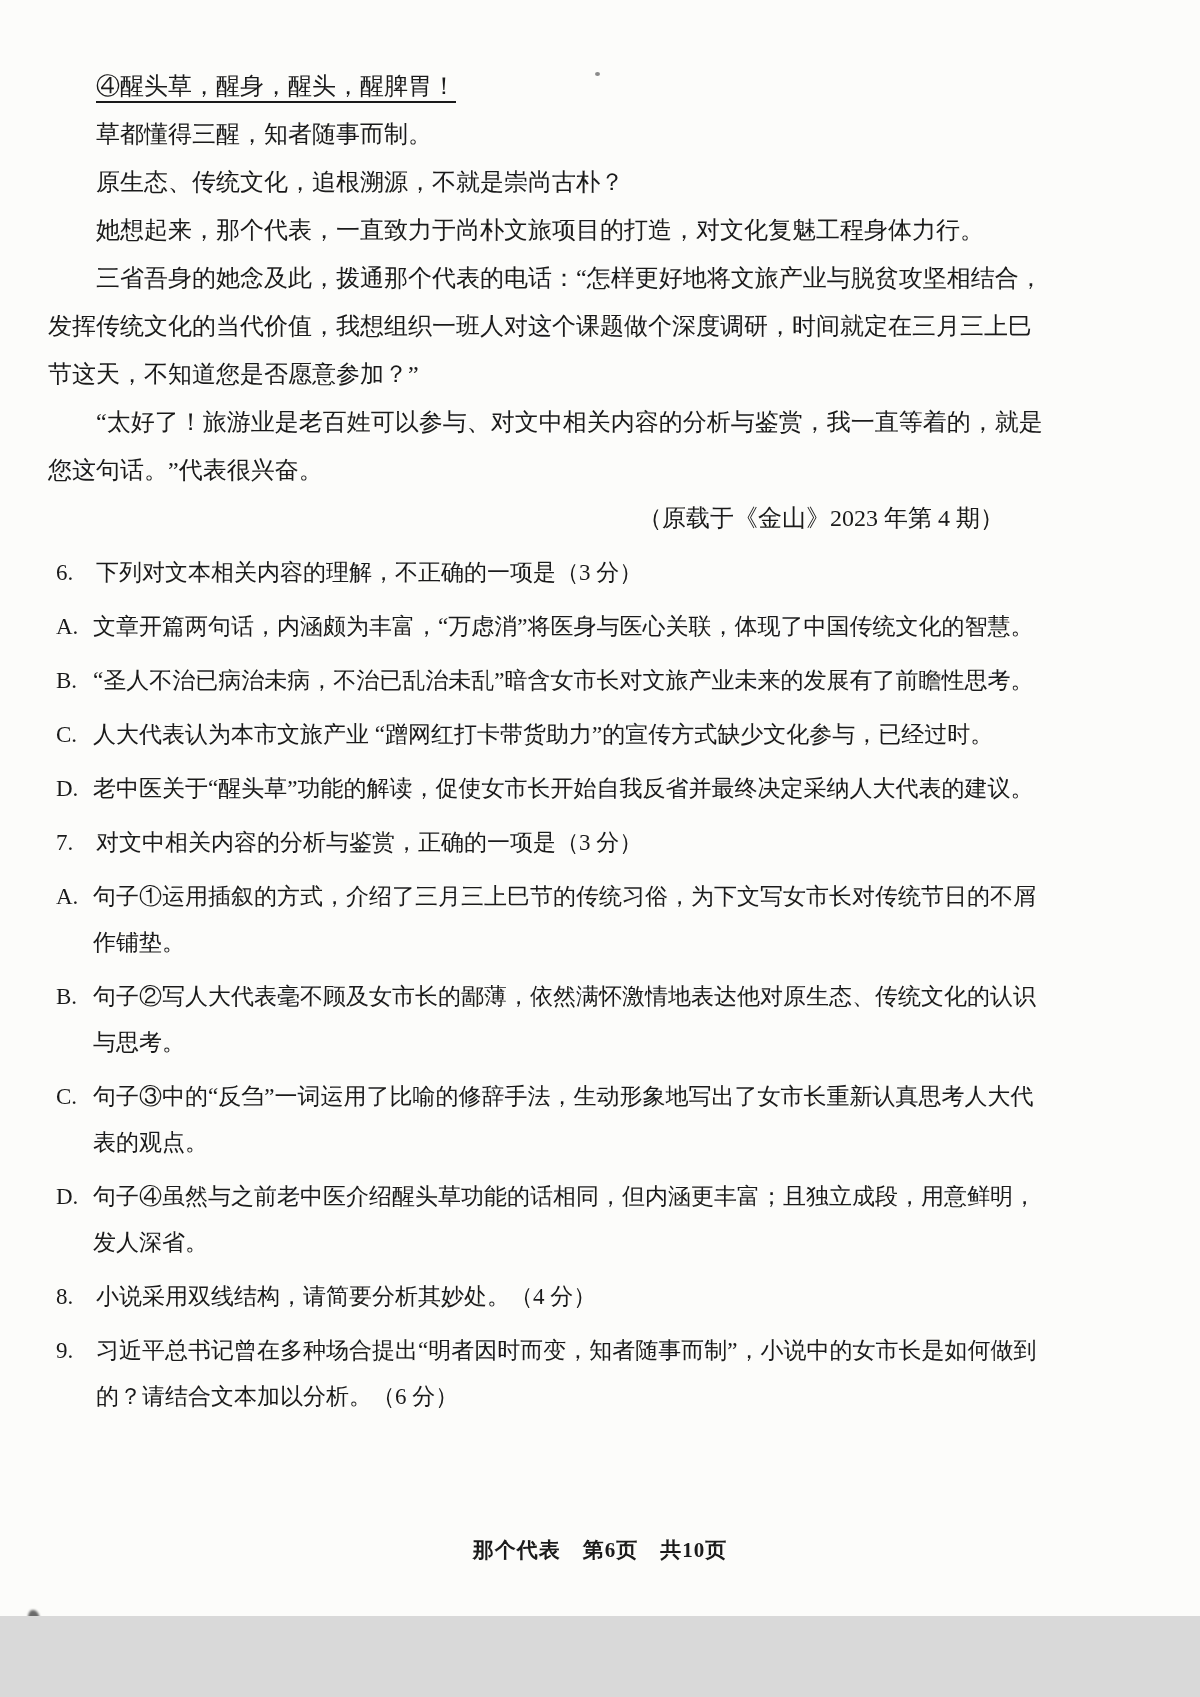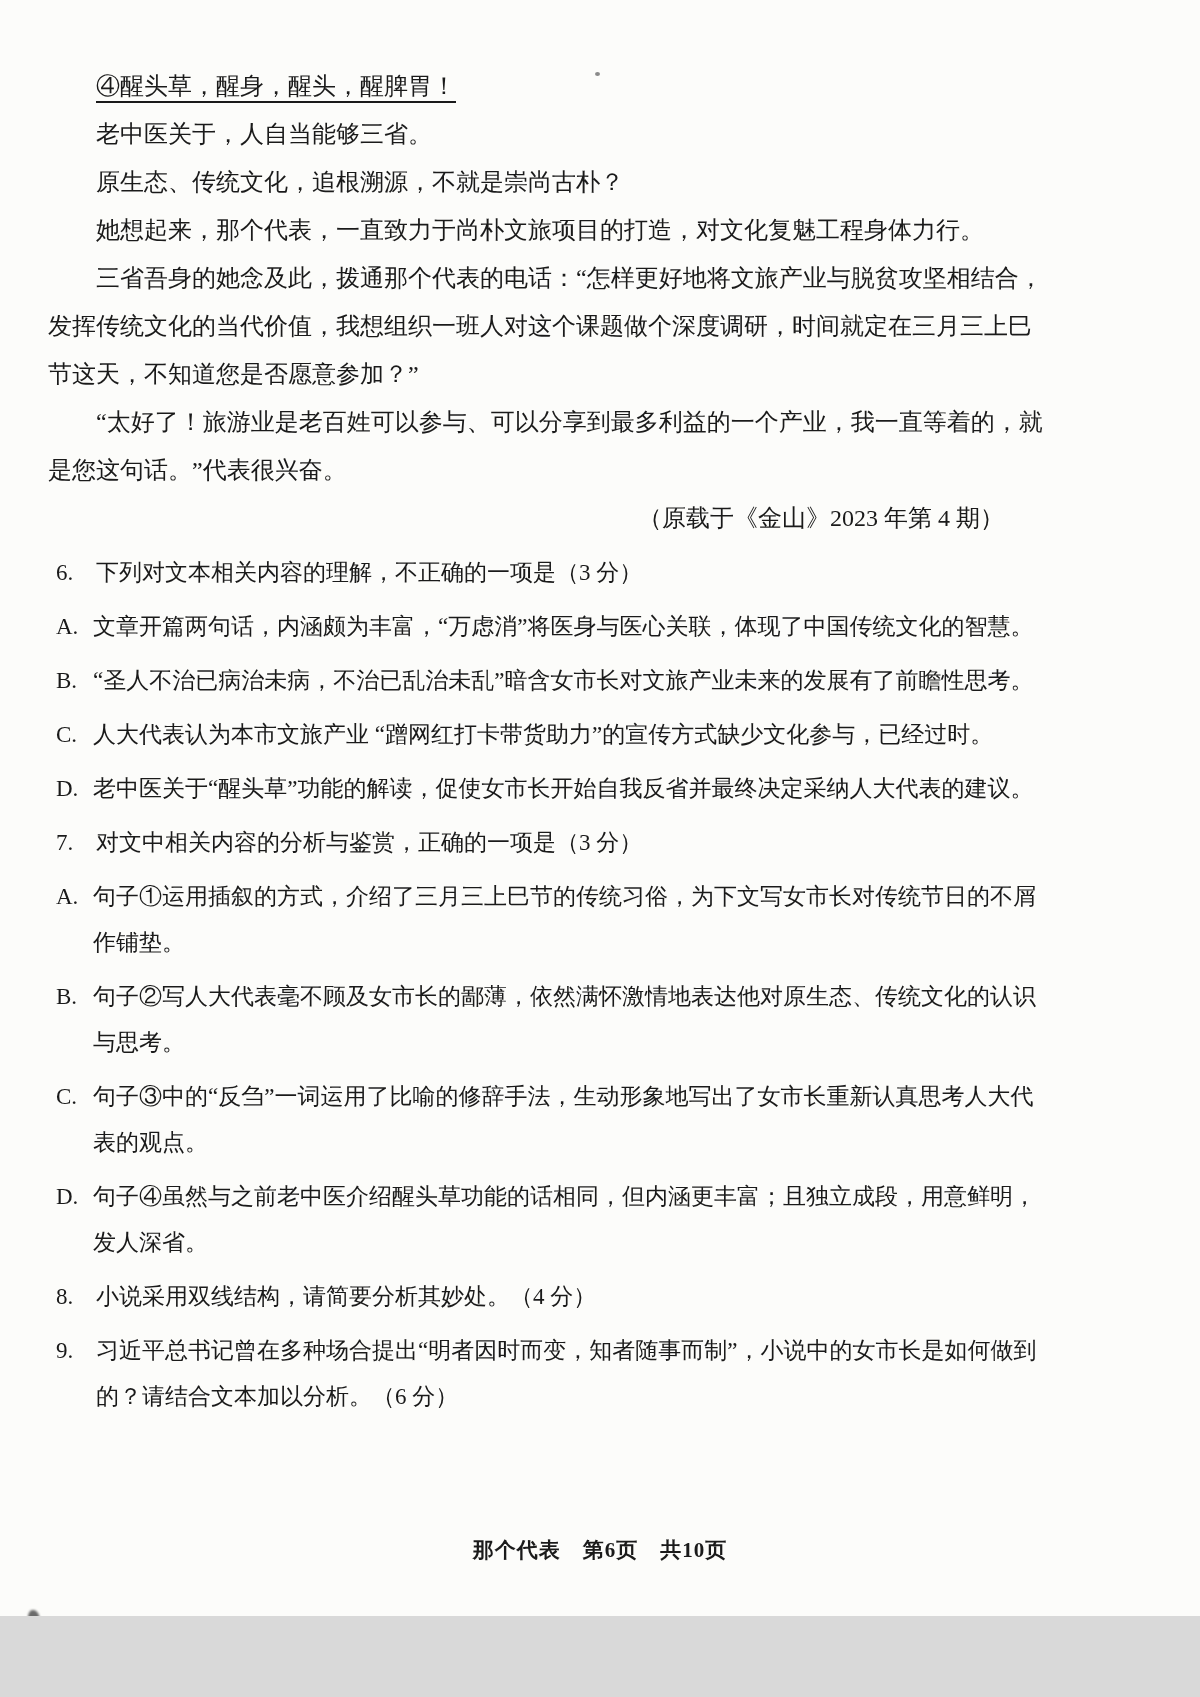--- a/index.html
+++ b/index.html
@@ -62,25 +62,25 @@
 </head>
 <body>
 
 <div class="page">
 
   <span class="scan-dot"></span>
   <span class="scan-smudge"></span>
 
   <section class="story">
     <p class="underlined">④醒头草，醒身，醒头，醒脾胃！</p>
-    <p>老中医关于，人自当能够三省。</p>
+    <p>草都懂得三醒，知者随事而制。</p>
     <p>原生态、传统文化，追根溯源，不就是崇尚古朴？</p>
     <p>她想起来，那个代表，一直致力于尚朴文旅项目的打造，对文化复魅工程身体力行。</p>
     <p>三省吾身的她念及此，拨通那个代表的电话：“怎样更好地将文旅产业与脱贫攻坚相结合，发挥传统文化的当代价值，我想组织一班人对这个课题做个深度调研，时间就定在三月三上巳节这天，不知道您是否愿意参加？”</p>
-    <p>“太好了！旅游业是老百姓可以参与、可以分享到最多利益的一个产业，我一直等着的，就是您这句话。”代表很兴奋。</p>
+    <p>“太好了！旅游业是老百姓可以参与、对文中相关内容的分析与鉴赏，我一直等着的，就是您这句话。”代表很兴奋。</p>
     <p class="source">（原载于《金山》2023 年第 4 期）</p>
   </section>
 
   <section class="questions">
 
     <div class="question">
       <p class="q-stem"><span class="q-num">6.</span><span>下列对文本相关内容的理解，不正确的一项是（3 分）</span></p>
       <p class="option"><span class="opt-label">A.</span><span>文章开篇两句话，内涵颇为丰富，“万虑消”将医身与医心关联，体现了中国传统文化的智慧。</span></p>
       <p class="option"><span class="opt-label">B.</span><span>“圣人不治已病治未病，不治已乱治未乱”暗含女市长对文旅产业未来的发展有了前瞻性思考。</span></p>
       <p class="option"><span class="opt-label">C.</span><span>人大代表认为本市文旅产业 “蹭网红打卡带货助力”的宣传方式缺少文化参与，已经过时。</span></p>

